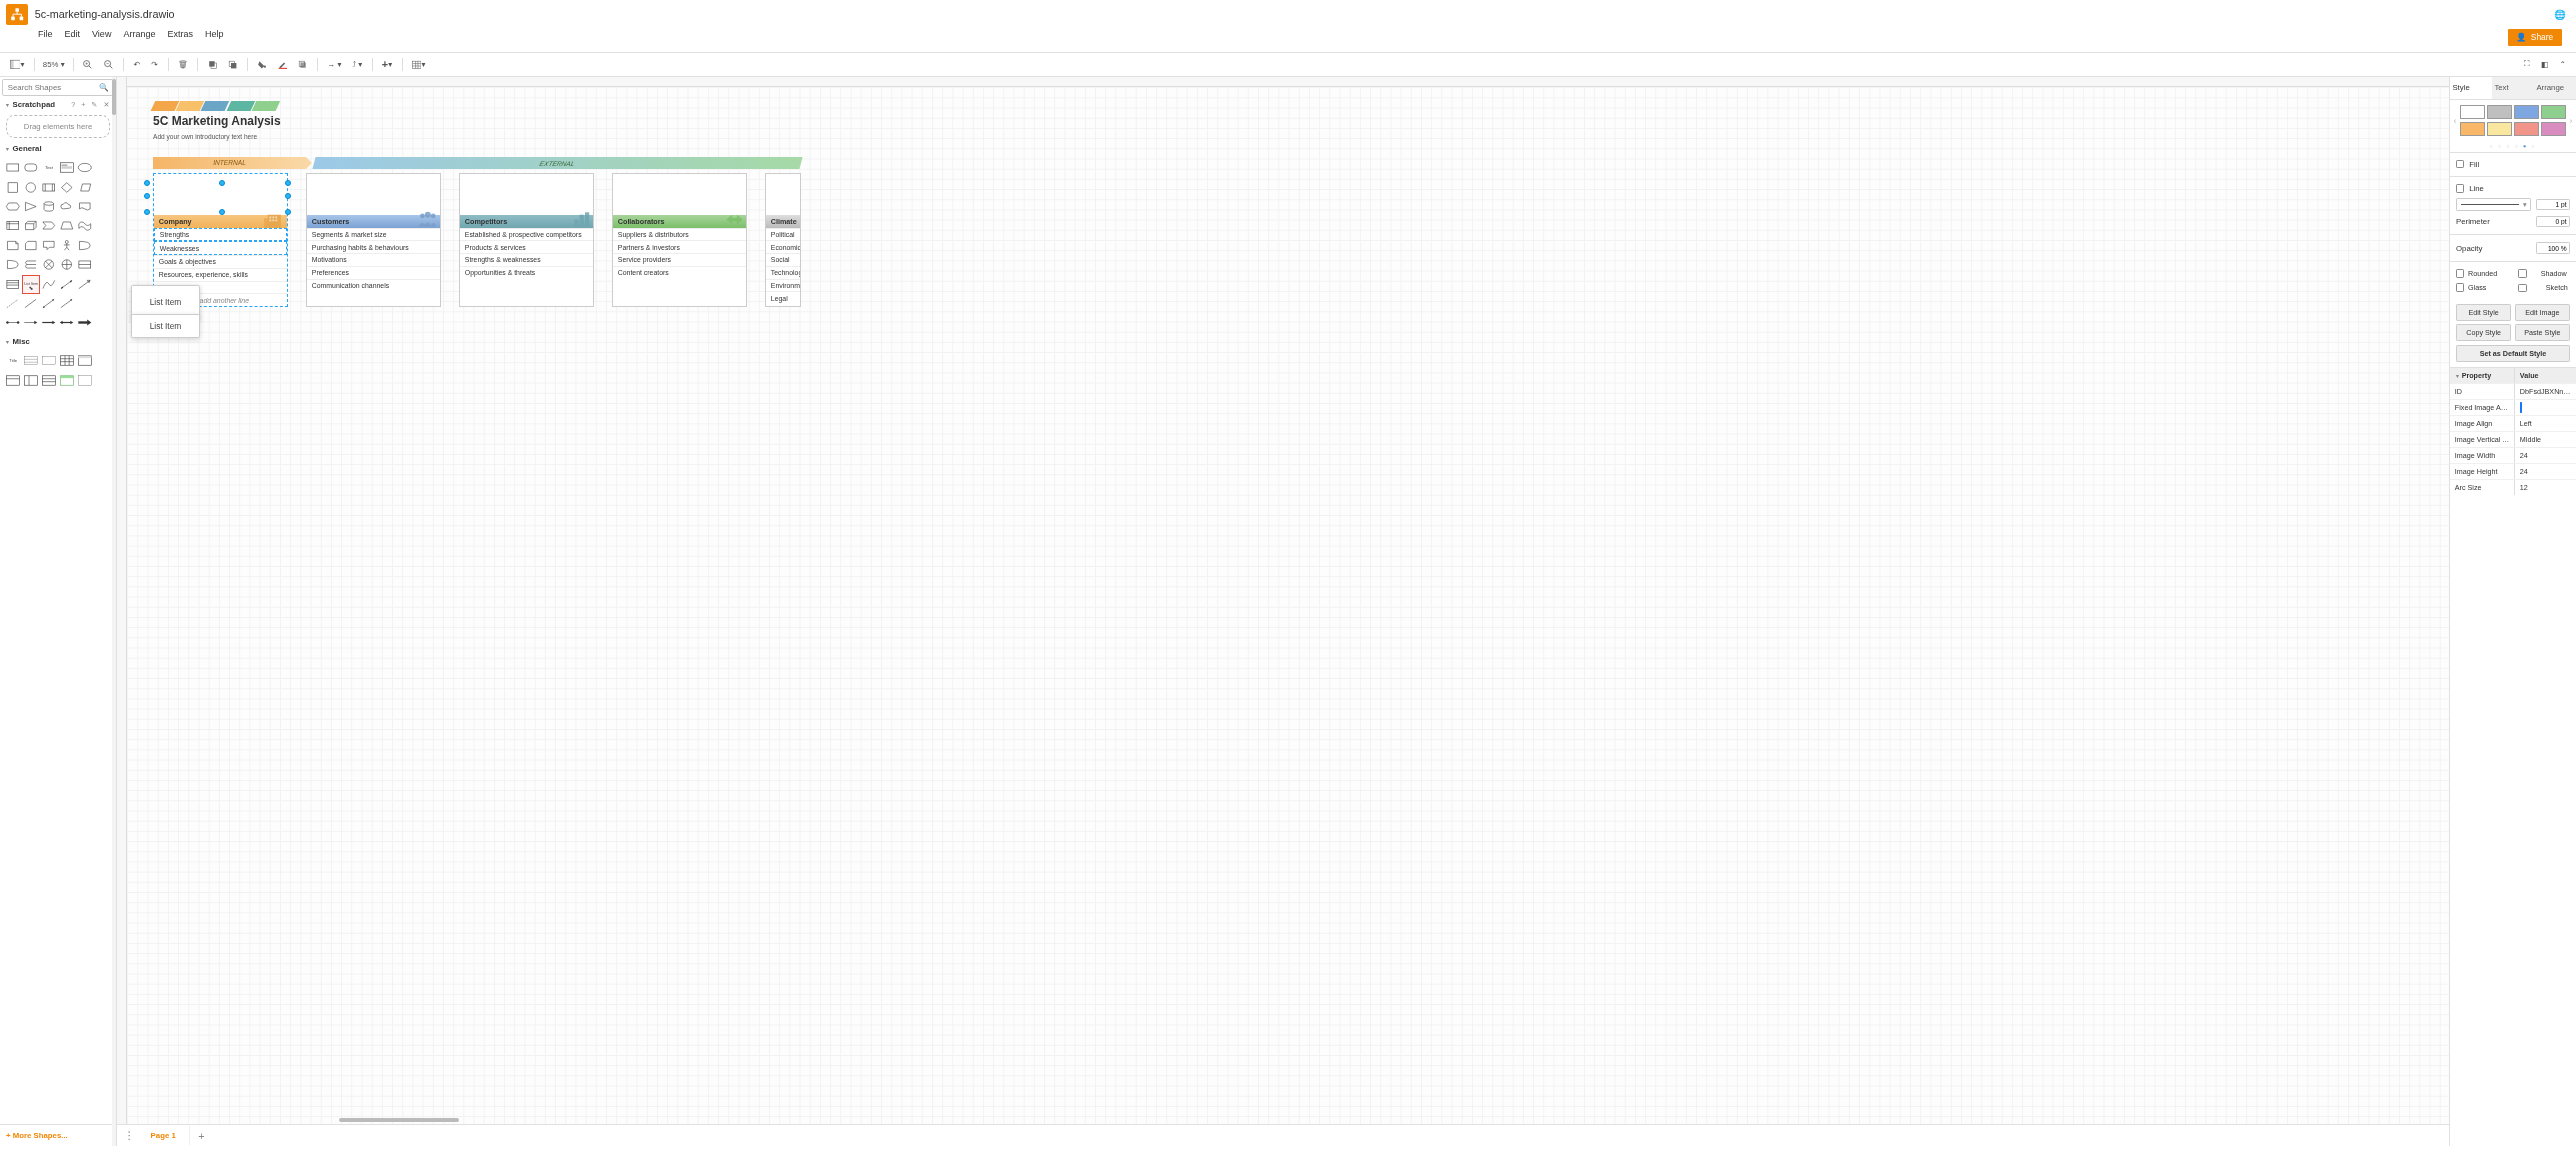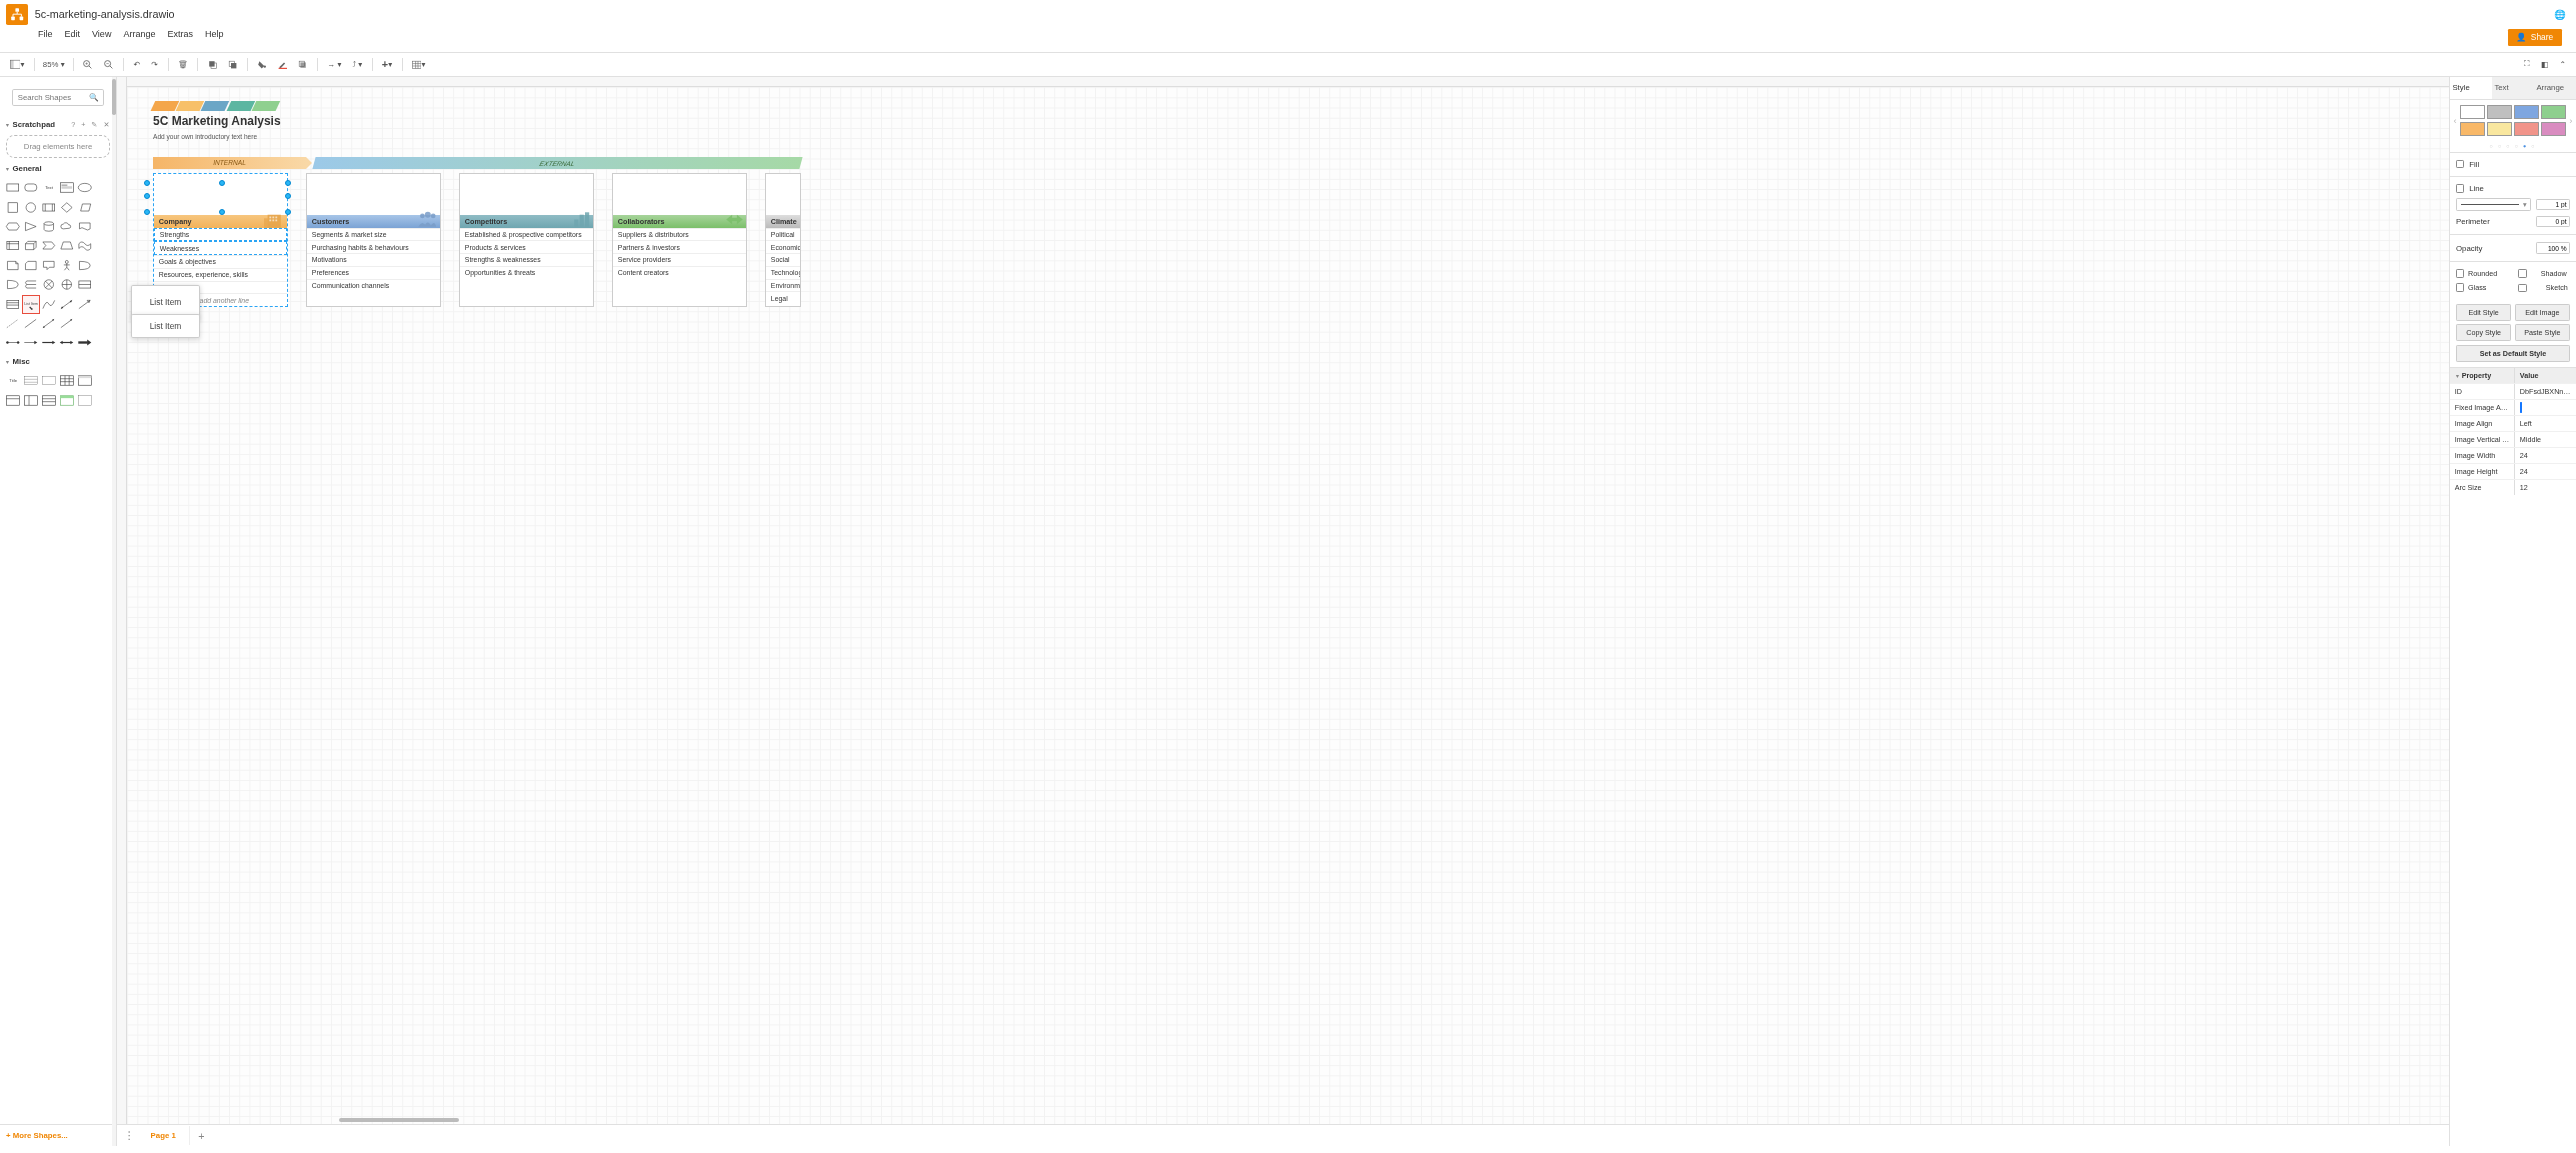--- a/index.html
+++ b/index.html
@@ -21,21 +21,21 @@
 .toolbar .tbtn { padding:2.4px 3.6px; color:#555; display:flex; align-items:center; justify-content:center; min-width:14.4px; height:17px; cursor:pointer; }
 .toolbar .sep { width:0.6px; height:13px; background:#ddd; margin:0 2.4px; }
 .zoom { color:#555; padding:0 2.4px; display:flex; align-items:center; gap:2.4px;}
 
 
 .main { display:flex; height: calc(100vh - 84px); }
 .left { width:117px; border-right:0.6px solid #e0e0e0; display:flex; flex-direction:column; background:#fff; position:relative; }
 .left-scroll { position:absolute; right:0; top:0; bottom:0; width:3.6px; background:#f4f4f4; }
 .left-scroll-thumb { width:3.6px; height:36px; background:#bbb; border-radius:1.8px; margin-top:2.4px;}
 
-.search { margin:12px; position:relative; }
+.search { margin:2px; position:relative; }
 .search input { width:100%; padding:3px 15.6px 3px 4.8px; border:0.6px solid #ccc; border-radius:1.8px; font-size:7.8px; }
 .search .mag { position:absolute; right:4.8px; top:3.6px; color:#888; }
 
 .section-head { display:flex; align-items:center; padding:2.4px 4.8px; font-size:7.8px; color:#333; gap:2.4px; }
 .section-head .tri { font-size:5.4px; color:#888; }
 .section-head .title2 { font-weight:700; flex:1; }
 .section-head .ic { color:#888; font-size:7.2px; padding:0 1.8px; cursor:pointer; }
 
 .dropzone { margin:3.6px 6px; border:0.9px dashed #bbb; border-radius:8.4px; text-align:center; padding:6px 2.4px; color:#888; font-size:7.8px; }
 

